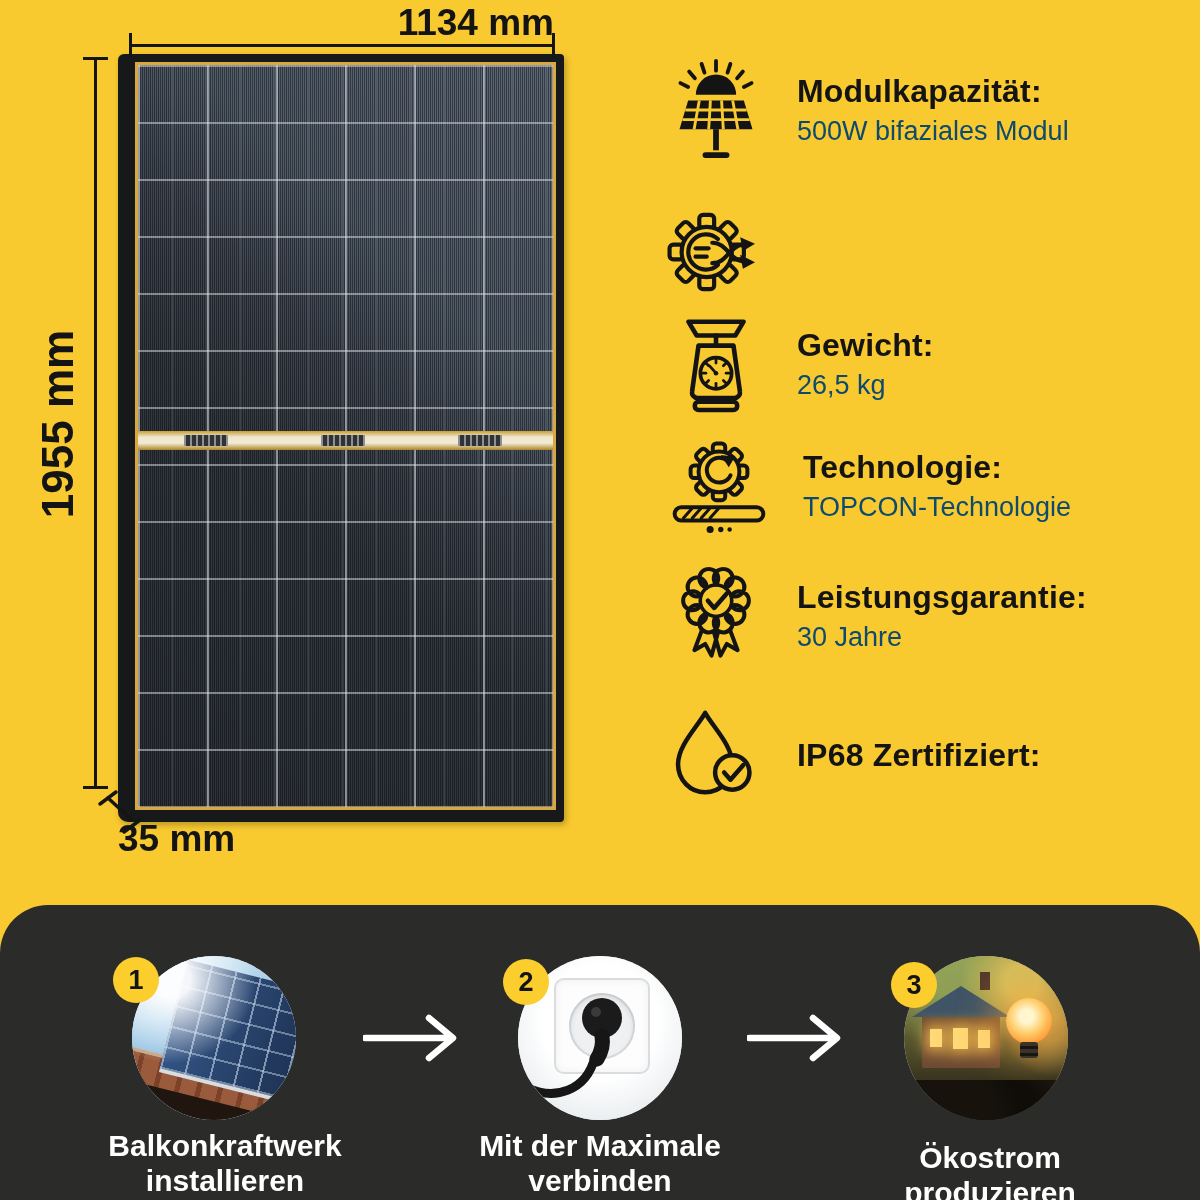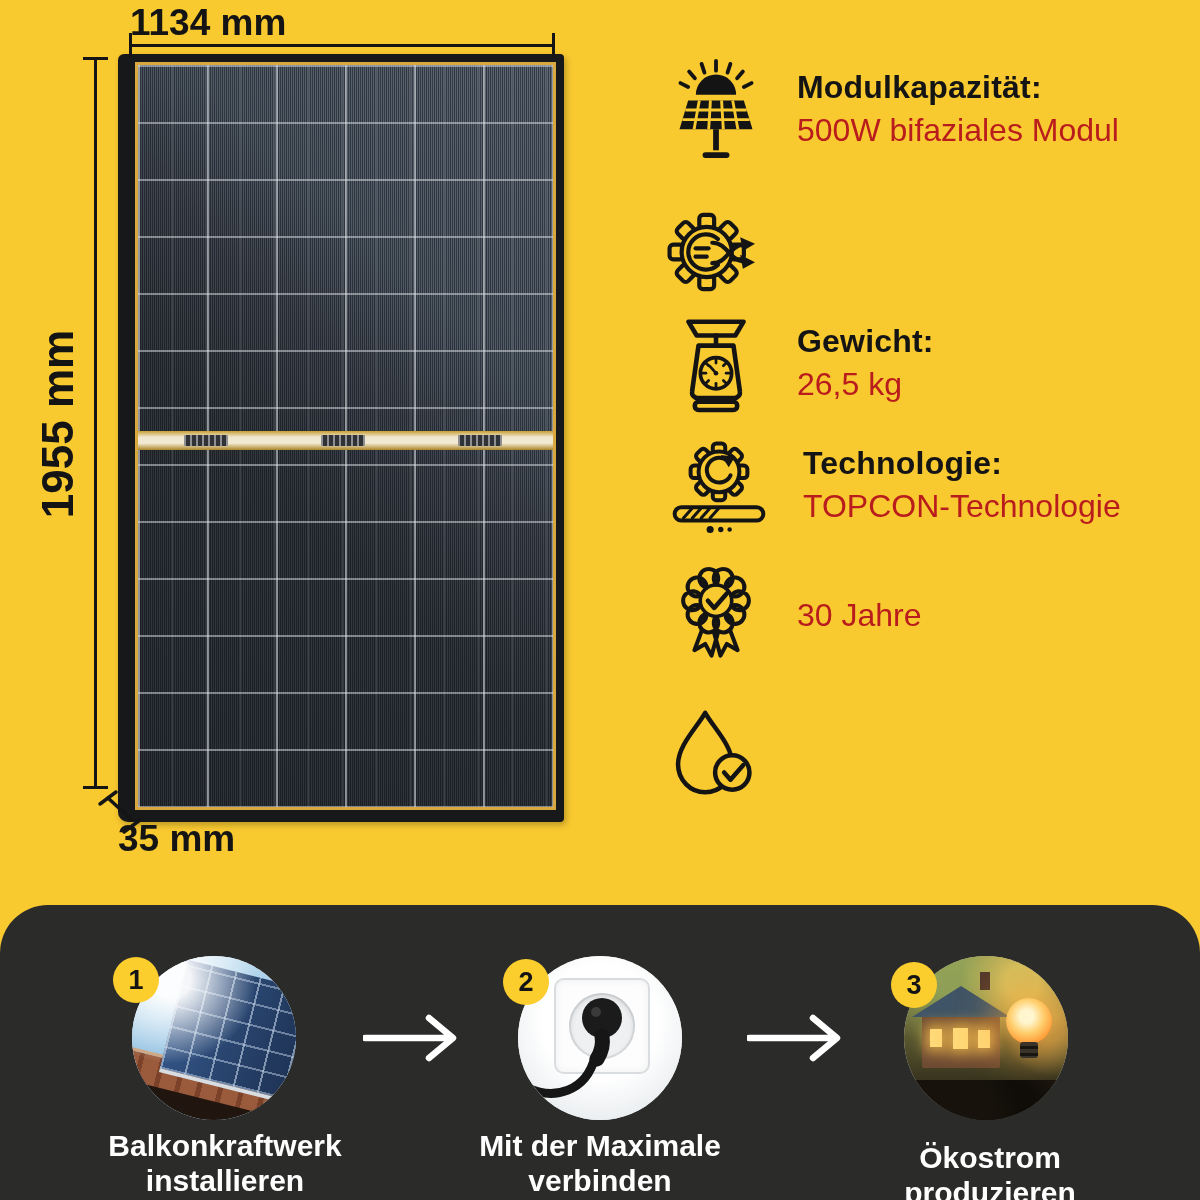--- a/index.html
+++ b/index.html
@@ -24,30 +24,30 @@
 
   
   .dim{position:absolute;background:#151515;}
   .dim-top{left:130px;top:44px;width:424px;height:3px;}
   .dim-top::before,.dim-top::after{content:"";position:absolute;top:-11px;width:3px;height:25px;background:#151515;}
   .dim-top::before{left:-1px}.dim-top::after{right:-1px}
   .dim-left{left:94px;top:58px;width:3px;height:730px;}
   .dim-left::before,.dim-left::after{content:"";position:absolute;left:-11px;width:25px;height:3px;background:#151515;}
   .dim-left::before{top:-1px}.dim-left::after{bottom:-1px}
   .dim-label{position:absolute;color:#141414;font-weight:700;}
-  .lbl-top{left:130px;top:2px;width:424px;text-align:left;font-size:37px;}
+  .lbl-top{left:130px;top:2px;width:424px;text-align:right;font-size:37px;}
   .lbl-left{left:58px;top:424px;transform:translate(-50%,-50%) rotate(-90deg);font-size:44px;white-space:nowrap;}
   .lbl-depth{left:118px;top:818px;font-size:37px;}
   .depth-mark{position:absolute;left:94px;top:788px;}
 
   
   .feature{position:absolute;left:664px;width:545px;display:flex;align-items:center;gap:29px;}
   .ficon{flex:0 0 104px;display:flex;justify-content:center;align-items:center;}
   .ftext h3{margin:0 0 5px 0;font-size:32px;font-weight:700;color:#141414;letter-spacing:.2px;}
-  .ftext p{margin:0;font-size:32px;color:#b91c1c;line-height:1.22;}
+  .ftext p{margin:0;font-size:27px;color:#0c4a6e;line-height:1.22;}
   .f1{top:54px;height:112px}.f2{top:196px;height:112px}.f3{top:310px;height:108px}
   .f4{top:424px;height:124px}.f5{top:550px;height:132px}.f6{top:692px;height:132px}
   .f6 .ftext p{max-width:360px;}
   .icon-stroke{stroke:#141414;fill:none;stroke-linecap:round;stroke-linejoin:round;}
 
   
   .bottom-band{position:absolute;left:0;top:905px;width:1200px;height:295px;background:#2B2B29;border-radius:48px 48px 0 0;}
   .photo{position:absolute;width:164px;height:164px;border-radius:50%;overflow:hidden;top:956px;background:#ddd;}
   .ph1{left:132px}.ph2{left:518px}.ph3{left:904px}
   .badge{position:absolute;width:46px;height:46px;border-radius:50%;background:#FBCE2E;color:#141414;
@@ -267,33 +267,35 @@
                  A10.5,10.5 0 1 1 39.42,27.44
                  A10.5,10.5 0 1 1 50,24
                  A10.5,10.5 0 1 1 60.58,27.44
                  A10.5,10.5 0 1 1 67.12,36.44
                  A10.5,10.5 0 1 1 67.12,47.56 Z" fill="#F9C930" stroke="#141414" stroke-width="4.5" stroke-linejoin="round"></path>
         <circle cx="50" cy="42" r="17.5" class="icon-stroke" stroke-width="4"></circle>
         <path d="M41,42 l7,8 l14,-16" class="icon-stroke" stroke-width="5"></path>
       </svg>
     </div>
     <div class="ftext">
+      <h3>Leistungsgarantie:</h3>
       <p>30 Jahre</p>
     </div>
   </div>
 
   <div class="feature f6">
     <div class="ficon">
       <svg width="94" height="104" viewBox="0 0 104 112">
         <path d="M40,6 C49,22 70,42 70,63 a30,31 0 1 1 -60,0 C10,42 31,22 40,6 Z" class="icon-stroke" stroke-width="5"></path>
         <circle cx="70" cy="72" r="19" fill="#F9C930" stroke="#141414" stroke-width="5"></circle>
         <path d="M61,72 l7,8 l14,-16" class="icon-stroke" stroke-width="5"></path>
       </svg>
     </div>
     <div class="ftext">
+      <h3>IP68 Zertifiziert:</h3>
     </div>
   </div>
 
   <div class="bottom-band"></div>
 
   <div class="photo ph1">
     <div class="p1-sky"></div>
     <div class="p1-under"></div>
     <div class="p1-roof"></div>
     <div class="p1-panel"></div>

